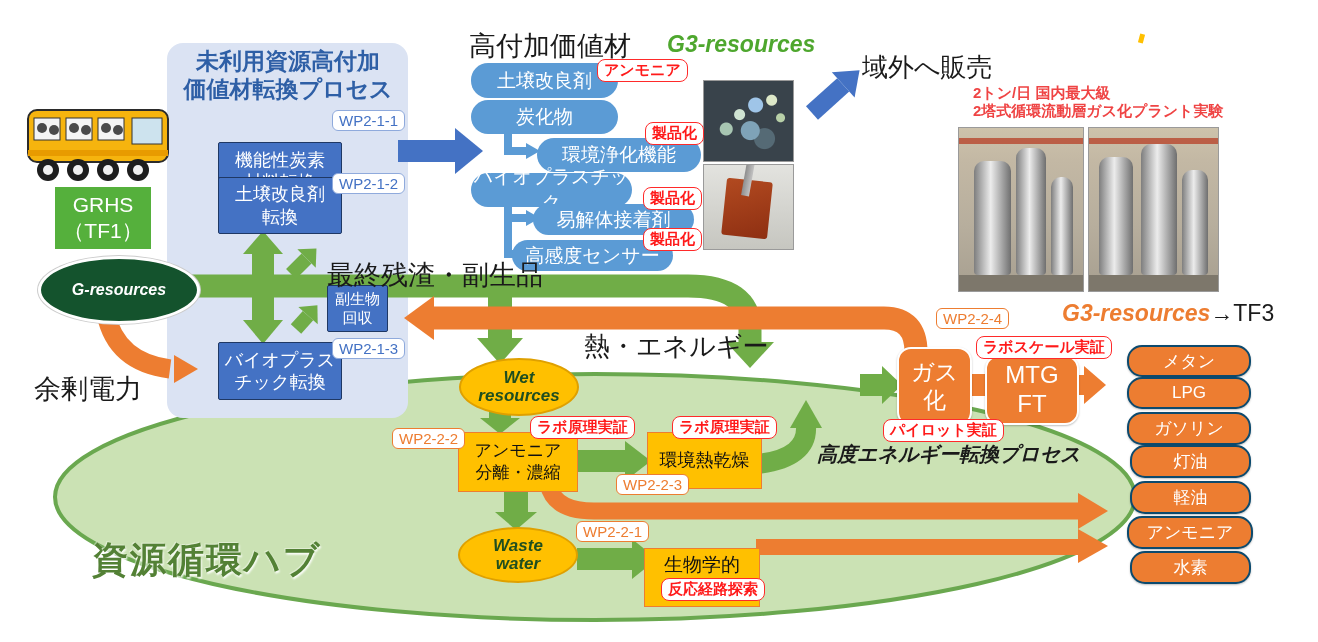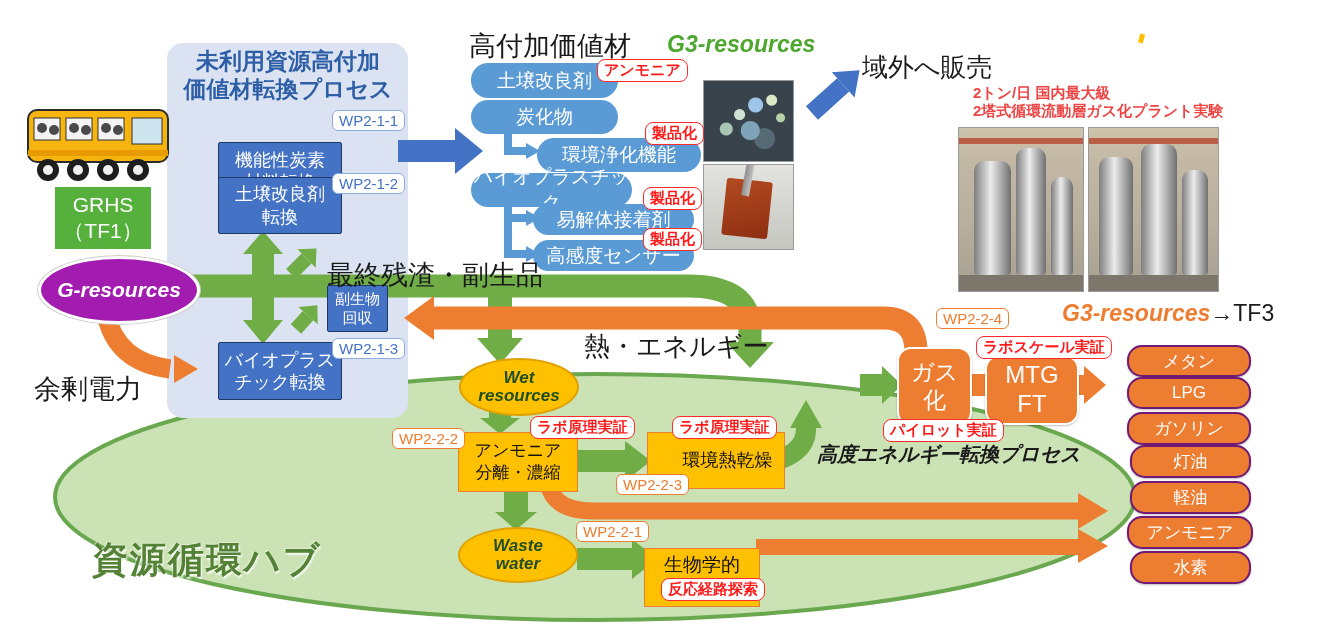--- a/index.html
+++ b/index.html
@@ -17,21 +17,21 @@
   .wp{background:#fff;font-size:15px;border-radius:6px;padding:1px 6px;z-index:3;}
   .wp.blue{border:1.5px solid #8faadc;color:#4472c4;}
   .wp.orange{border:1.5px solid #ed7d31;color:#ed7d31;}
   
   .tag{background:#fff;border:1.5px solid #ff2a2a;color:#ff1a1a;font-size:15px;font-weight:bold;
        border-radius:8px;padding:1px 6px;z-index:4;}
   
   .obox{background:#ffc000;border:1.5px solid #ed7d31;color:#111;font-size:17px;line-height:1.3;}
   .oellipse{background:#ffc000;border:2px solid #dfa000;border-radius:50%;
             color:#1f4e1f;font-weight:bold;font-style:italic;font-size:17px;line-height:1.05;}
-  .fuel{background:#ed7d31;border:2px solid #701a75;border-radius:15px;color:#fff;font-size:17px;
+  .fuel{background:#ed7d31;border:2px solid #0c4a6e;border-radius:15px;color:#fff;font-size:17px;
         box-shadow:0 1px 2px rgba(0,0,0,.25);}
   .orangebig{background:#ed7d31;border:2px solid #fff;border-radius:14px;color:#fff;box-shadow:0 1px 2px rgba(0,0,0,.25);}
   .txt{color:#1a1a1a;}
   
   .photo{border:1px solid #9a9a9a;overflow:hidden;}
   .micro{background-color:#39434b;
     background-image:radial-gradient(circle at 25% 60%,#a8c6b2 0 6px,transparent 7px),
      radial-gradient(circle at 40% 42%,#cfe3d2 0 5px,transparent 6px),
      radial-gradient(circle at 58% 30%,#9fc5e8 0 7px,transparent 8px),
      radial-gradient(circle at 76% 24%,#dde8c8 0 5px,transparent 6px),
@@ -175,21 +175,21 @@
       <circle cx="52" cy="72" r="5" fill="#f0f0f0"></circle>
     <circle cx="82" cy="72" r="11" fill="#1d1d1d"></circle>
       <circle cx="82" cy="72" r="5" fill="#f0f0f0"></circle>
     <circle cx="112" cy="72" r="11" fill="#1d1d1d"></circle>
       <circle cx="112" cy="72" r="5" fill="#f0f0f0"></circle>
   </svg>
 
   <div class="abs ctr ml" style="left:55px;top:187px;width:96px;height:62px;background:#55b03c;color:#fff;font-size:21px;line-height:1.25;">GRHS
 （TF1）</div>
 
-  <div class="abs ctr" style="left:38px;top:256px;width:156px;height:62px;background:#a21caf;border:3px solid #fff;border-radius:50%;color:#fff;font-weight:bold;font-style:italic;font-size:21px;box-shadow:0 0 0 1px #ccc;">G-resources</div>
+  <div class="abs ctr" style="left:38px;top:256px;width:156px;height:62px;background:#14532d;border:3px solid #fff;border-radius:50%;color:#fff;font-weight:bold;font-style:italic;font-size:16px;box-shadow:0 0 0 1px #ccc;">G-resources</div>
 
   <div class="abs txt" style="left:34px;top:371px;font-size:27px;">余剰電力</div>
 
   <div class="abs ctr ml" style="left:172px;top:48px;width:232px;color:#2e5fa6;font-weight:bold;font-size:23px;line-height:1.2;">未利用資源高付加
 価値材転換プロセス</div>
 
   <div class="abs ctr ml bluebox" style="left:218px;top:114px;width:122px;height:56px;margin-top:28px;">機能性炭素
 材料転換</div>
   <div class="abs wp blue" style="left:332px;top:110px;">WP2-1-1</div>
 
@@ -211,21 +211,21 @@
   <div class="abs tag" style="left:597px;top:59px;">アンモニア</div>
 
   <div class="abs ctr pill" style="left:471px;top:100px;width:147px;height:34px;">炭化物</div>
   <div class="abs tag" style="left:645px;top:122px;">製品化</div>
   <div class="abs ctr pill" style="left:537px;top:138px;width:164px;height:34px;">環境浄化機能</div>
 
   <div class="abs ctr pill" style="left:471px;top:173px;width:161px;height:34px;">バイオプラスチック</div>
   <div class="abs tag" style="left:643px;top:187px;">製品化</div>
   <div class="abs ctr pill" style="left:533px;top:204px;width:161px;height:31px;">易解体接着剤</div>
   <div class="abs tag" style="left:643px;top:228px;">製品化</div>
-  <div class="abs ctr pill" style="left:533px;top:240px;width:161px;height:31px;">高感度センサー</div>
+  <div class="abs ctr pill" style="left:512px;top:240px;width:161px;height:31px;">高感度センサー</div>
 
   <div class="abs photo micro" style="left:703px;top:80px;width:89px;height:80px;"></div>
   <div class="abs photo samp" style="left:703px;top:164px;width:89px;height:84px;">
     <div class="chip"></div>
     <div class="stick"></div>
   </div>
 
   <div class="abs txt" style="left:862px;top:50px;font-size:26px;">域外へ販売</div>
 
   <div class="abs ml" style="left:973px;top:84px;color:#ef4444;font-weight:bold;font-size:15px;line-height:1.2;">2トン/日 国内最大級
@@ -249,21 +249,21 @@
   <div class="abs txt" style="left:584px;top:329px;font-size:26px;">熱・エネルギー</div>
 
   <div class="abs ctr ml oellipse" style="left:459px;top:358px;width:116px;height:54px;">Wet
 resources</div>
 
   <div class="abs ctr ml obox" style="left:458px;top:432px;width:118px;height:58px;">アンモニア
 分離・濃縮</div>
   <div class="abs wp orange" style="left:392px;top:428px;">WP2-2-2</div>
   <div class="abs tag" style="left:530px;top:416px;">ラボ原理実証</div>
 
-  <div class="abs ctr obox" style="left:647px;top:432px;width:113px;height:55px;font-size:18px;padding-left:23px;">環境熱乾燥</div>
+  <div class="abs ctr obox" style="left:647px;top:432px;width:113px;height:55px;font-size:18px;">環境熱乾燥</div>
   <div class="abs tag" style="left:672px;top:416px;">ラボ原理実証</div>
   <div class="abs wp orange" style="left:616px;top:474px;">WP2-2-3</div>
 
   <div class="abs ctr ml oellipse" style="left:458px;top:527px;width:116px;height:52px;">Waste
 water</div>
   <div class="abs wp orange" style="left:576px;top:521px;">WP2-2-1</div>
   <div class="abs ctr ml obox" style="left:644px;top:524px;width:114px;height:57px;font-size:19px;margin-top:24px;">生物学的
 燃料転換</div>
   <div class="abs tag" style="left:661px;top:578px;">反応経路探索</div>
 

